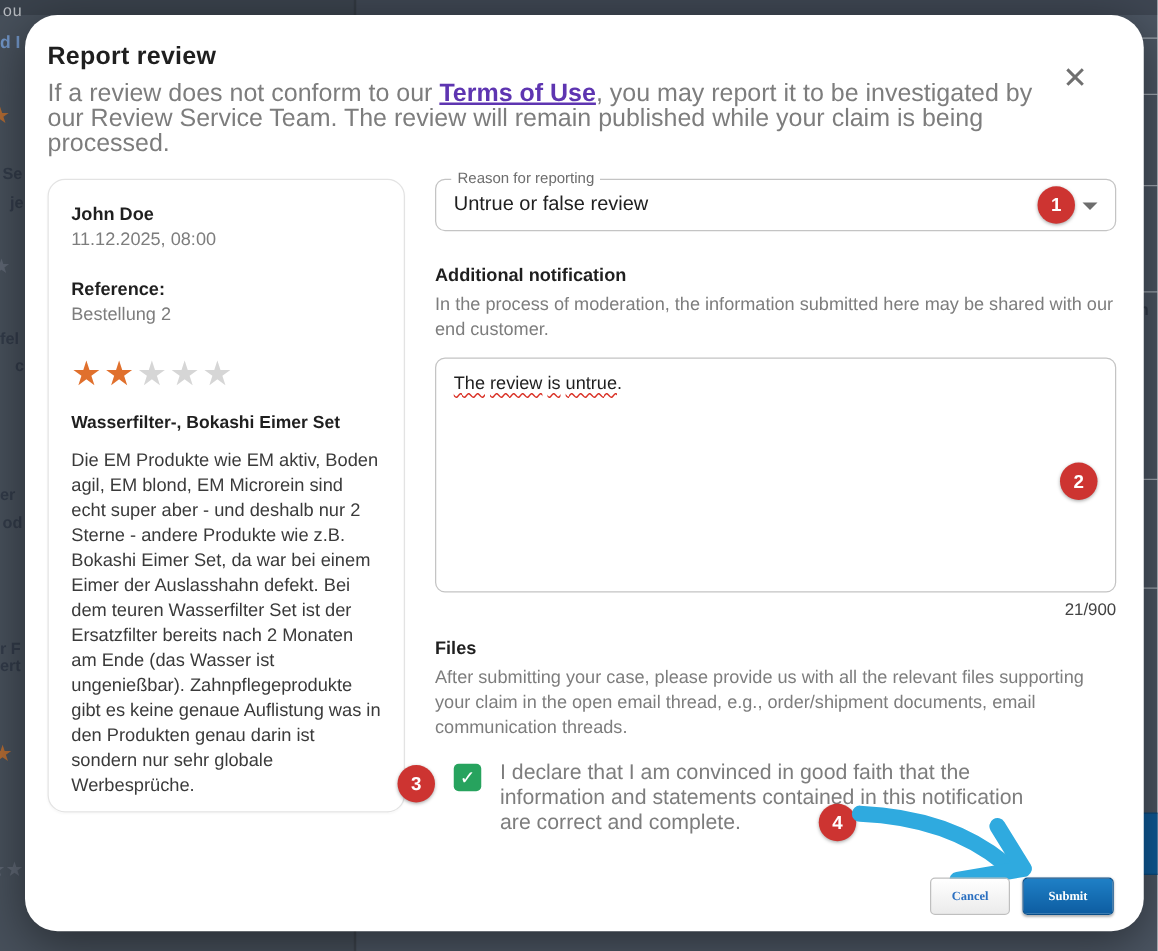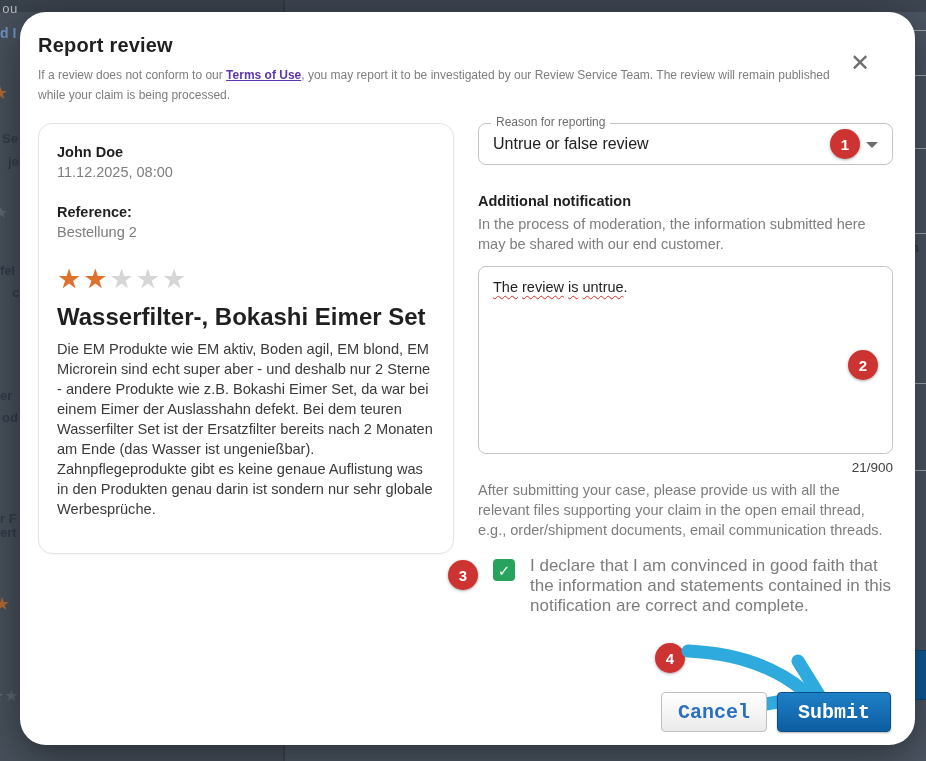--- a/index.html
+++ b/index.html
@@ -19,38 +19,38 @@
   .f-star-o { color:#b06a33; font-size:18px; }
   .f-star-g { color:#5d6572; font-size:16px; }
   .rbox { position:absolute; width:48px; height:46px; border:1px solid rgba(230,235,240,.55); border-radius:8px; }
   .rbtn { position:absolute; width:48px; height:50px; background:#0f5b99; border-radius:8px; border:1px solid #0b4a7e; }
 
   
   .modal { position:absolute; left:20px; top:12px; width:895px; height:733px;
            background:#ffffff; border-radius:26px; box-shadow:0 10px 40px rgba(0,0,0,.45);
            padding:22px 22px 16px 18px; }
   .dialog-title { font-size:20px; font-weight:bold; color:#1f1f1f; letter-spacing:.2px; }
-  .dialog-desc { margin-top:8px; font-size:12px; line-height:20px; color:#7d7d7d; max-width:808px; }
+  .dialog-desc { margin-top:8px; font-size:20px; line-height:20px; color:#7d7d7d; max-width:808px; }
   .terms-link { color:#5e35b1; font-weight:bold; text-decoration:underline; cursor:pointer; }
   .close-btn { position:absolute; top:38px; right:42px; width:26px; height:26px; border:none; background:none;
                font-size:24px; line-height:24px; color:#6f6f6f; cursor:pointer; }
 
   .content { display:flex; gap:24px; margin-top:18px; }
 
   
-  .review-card { width:416px; border:1px solid #e3e3e3; border-radius:14px; padding:20px 18px 34px 18px;
+  .review-card { width:286px; border:1px solid #e3e3e3; border-radius:14px; padding:20px 18px 10px 18px;
                  align-self:flex-start; box-shadow:0 1px 2px rgba(0,0,0,.03); }
   .rc-author { font-size:14.5px; font-weight:bold; color:#1f1f1f; }
   .rc-date   { font-size:14.5px; color:#7d7d7d; margin-top:4px; }
   .rc-ref-label { font-size:14.5px; font-weight:bold; color:#1f1f1f; margin-top:24px; }
   .rc-ref-value { font-size:14.5px; color:#7d7d7d; margin-top:4px; }
   .stars { margin-top:26px; font-size:27px; line-height:27px; letter-spacing:2px; }
   .star { color:#d6d6d6; }
   .star.filled { color:#e0702d; }
-  .rc-title { margin-top:10px; font-size:24px; line-height:28px; font-weight:bold; color:#1f1f1f; }
+  .rc-title { margin-top:10px; font-size:14px; line-height:28px; font-weight:bold; color:#1f1f1f; }
   .rc-body { margin-top:8px; font-size:14.6px; line-height:20px; color:#3a3a3a; }
 
   
   .form-col { flex:1; position:relative; }
 
   .select-field { position:relative; height:42px; border:1px solid #c4c4c4; border-radius:8px;
                   display:flex; align-items:center; padding:0 46px 0 14px; cursor:pointer; background:#fff; }
   .select-label { position:absolute; top:-9px; left:12px; background:#fff; padding:0 5px;
                   font-size:12px; color:#6d6d6d; }
   .select-value { font-size:16px; color:#202020; }
@@ -76,22 +76,22 @@
   .badge-declare { position:absolute; left:-45px; top:4px; }
   .checkbox { width:22px; height:22px; border-radius:4px; background:#27a35e; flex:0 0 22px; margin-top:3px;
               display:flex; align-items:center; justify-content:center; cursor:pointer; }
   .checkbox .tick { color:#fff; font-size:15px; font-weight:bold; line-height:1; }
   .declare-text { font-size:17px; line-height:20px; color:#7d7d7d; max-width:425px; }
 
   .badge-submit { position:absolute; left:635px; top:631px; }
   .arrow-svg { position:absolute; left:660px; top:623px; pointer-events:none; }
 
   .footer { position:absolute; right:24px; bottom:13px; display:flex; gap:10px; }
-  .btn { font-family:Liberation Mono, monospace; font-size:20px; font-weight:bold; border-radius:4px;
-         padding:0 16px; height:40px; cursor:pointer; }
+  .btn { font-family:Liberation Serif, serif; font-size:10px; font-weight:bold; border-radius:4px;
+         padding:0 16px; height:30px; cursor:pointer; }
   .btn-cancel { background:linear-gradient(#ffffff,#ebebeb); border:1px solid #bfbfbf; color:#2a6fc0; }
   .btn-submit { background:linear-gradient(#1f80c6,#0d5da1); border:1px solid #0a4e88; color:#ffffff;
                 padding:0 20px; box-shadow:0 1px 2px rgba(0,0,0,.3); }
 </style>
 </head>
 <body>
 
 <div class="stage">
 
   <div class="bg-left"></div>
@@ -148,20 +148,21 @@
 
         <div class="sect-heading">Additional notification</div>
         <div class="sect-desc">In the process of moderation, the information submitted here may be shared with our end customer.</div>
 
         <div class="textarea-box">
           <span><span class="wavy">The</span> <span class="wavy">review</span> <span class="wavy">is</span> <span class="wavy">untrue</span>.</span>
           <span class="badge badge-in-textarea">2</span>
         </div>
         <div class="char-count">21/900</div>
 
+        <div class="sect-heading" style="margin-top:16px;">Files</div>
         <div class="sect-desc">After submitting your case, please provide us with all the relevant files supporting your claim in the open email thread, e.g., order/shipment documents, email communication threads.</div>
 
         <div class="declare-row">
           <span class="badge badge-declare">3</span>
           <span class="checkbox">
               <span class="tick">✓</span>
             </span>
           <span class="declare-text">I declare that I am convinced in good faith that the information and statements contained in this notification are correct and complete.</span>
         </div>
 

